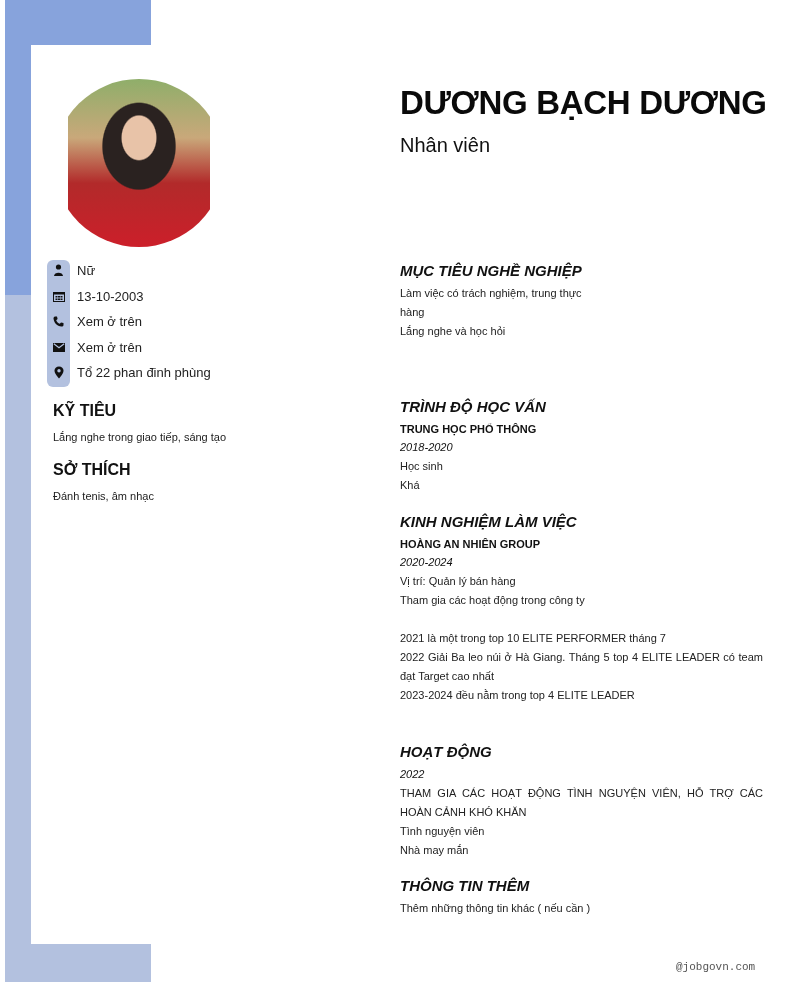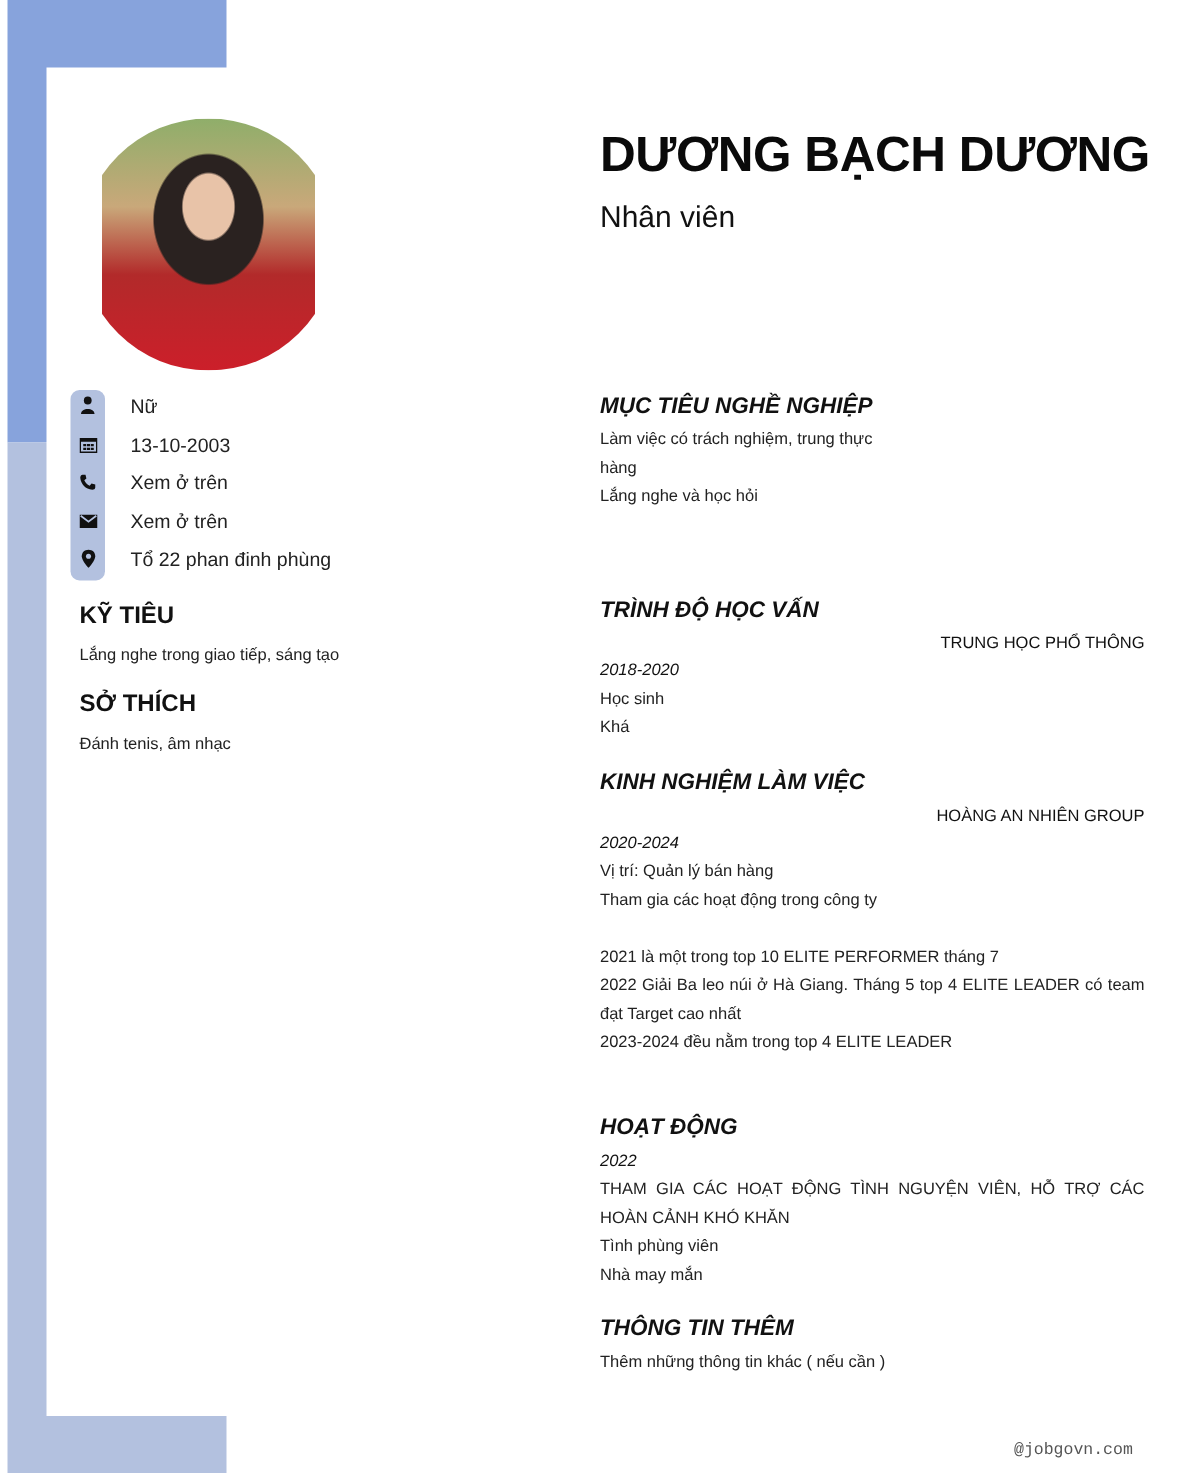--- a/index.html
+++ b/index.html
@@ -9,29 +9,29 @@
   .bg-light { position: absolute; left: 5px; top: 295px; width: 146px; height: 687px; background: #b3c1df; }
   .card { position: absolute; left: 31px; top: 45px; width: 769px; height: 899px; background: #ffffff; }
   .photo-wrap { position: absolute; left: 68px; top: 79px; width: 142px; height: 168px; overflow: hidden; }
   .photo { position: absolute; left: -14px; top: 0; width: 170px; height: 168px; border-radius: 50%;
     background: radial-gradient(ellipse at 50% 35%, #e8c3a8 0 14%, transparent 15%),
       radial-gradient(ellipse at 50% 40%, #2a2220 0 30%, transparent 31%),
       linear-gradient(180deg, #8fae6a 0%, #c9a87a 35%, #b22a2a 62%, #cc1f2a 100%); }
   .icon-pill { position: absolute; left: 47px; top: 260px; width: 23px; height: 127px; background: #b3c1df; border-radius: 6px; }
   .info-row { position: absolute; left: 47px; height: 22px; display: flex; align-items: center; }
   .info-row .ic { width: 23px; height: 22px; display: flex; align-items: center; justify-content: center; }
-  .info-row .txt { margin-left: 17px; font-size: 13px; color: #222; }
+  .info-row .txt { margin-left: 7px; font-size: 13px; color: #222; }
   .h-left { position: absolute; left: 53px; font-size: 16px; font-weight: bold; color: #111; }
   .p-left { position: absolute; left: 53px; font-size: 11px; color: #222; text-align: center; }
   .name { position: absolute; left: 400px; top: 84px; font-size: 33px; font-weight: bold; letter-spacing: -0.3px; color: #0a0a0a; }
   .role { position: absolute; left: 400px; top: 134px; font-size: 20px; color: #111; }
   .sec { position: absolute; left: 400px; width: 363px; }
   .sec h2 { font-size: 15px; font-weight: bold; color: #111; height: 26px; line-height: 26px; font-style: italic; }
   .sec .line { font-size: 11px; line-height: 19px; color: #222; }
-  .sec .org { font-size: 11px; font-weight: normal; line-height: 18px; text-align: right; }
+  .sec .org { font-size: 11px; font-weight: bold; line-height: 18px; }
   .sec .date { font-size: 11px; font-style: italic; line-height: 19px; }
   .sec .just { text-align: justify; }
   .gap { height: 19px; }
   .watermark { position: absolute; left: 676px; top: 961px; font-family: "Liberation Mono", "DejaVu Sans Mono", monospace; font-size: 11px; color: #555; }
 </style>
 </head>
 <body>
 
 <div class="bg-dark"></div>
 <div class="bg-light"></div>
@@ -126,21 +126,21 @@
   <div class="gap"></div>
   <div class="line">2021 là một trong top 10 ELITE PERFORMER tháng 7</div>
   <div class="line just">2022 Giải Ba leo núi ở Hà Giang. Tháng 5 top 4 ELITE LEADER có team đạt Target cao nhất</div>
   <div class="line">2023-2024 đều nằm trong top 4 ELITE LEADER</div>
 </div>
 
 <div class="sec" style="top:739px">
   <h2>HOẠT ĐỘNG</h2>
   <div class="date">2022</div>
   <div class="line just">THAM GIA CÁC HOẠT ĐỘNG TÌNH NGUYỆN VIÊN, HỖ TRỢ CÁC HOÀN CẢNH KHÓ KHĂN</div>
-  <div class="line">Tình phùng viên</div>
+  <div class="line">Tình nguyện viên</div>
   <div class="line">Nhà may mắn</div>
 </div>
 
 <div class="sec" style="top:873px">
   <h2>THÔNG TIN THÊM</h2>
   <div class="line">Thêm những thông tin khác ( nếu cần )</div>
 </div>
 
 <div class="watermark">@jobgovn.com</div>
 

